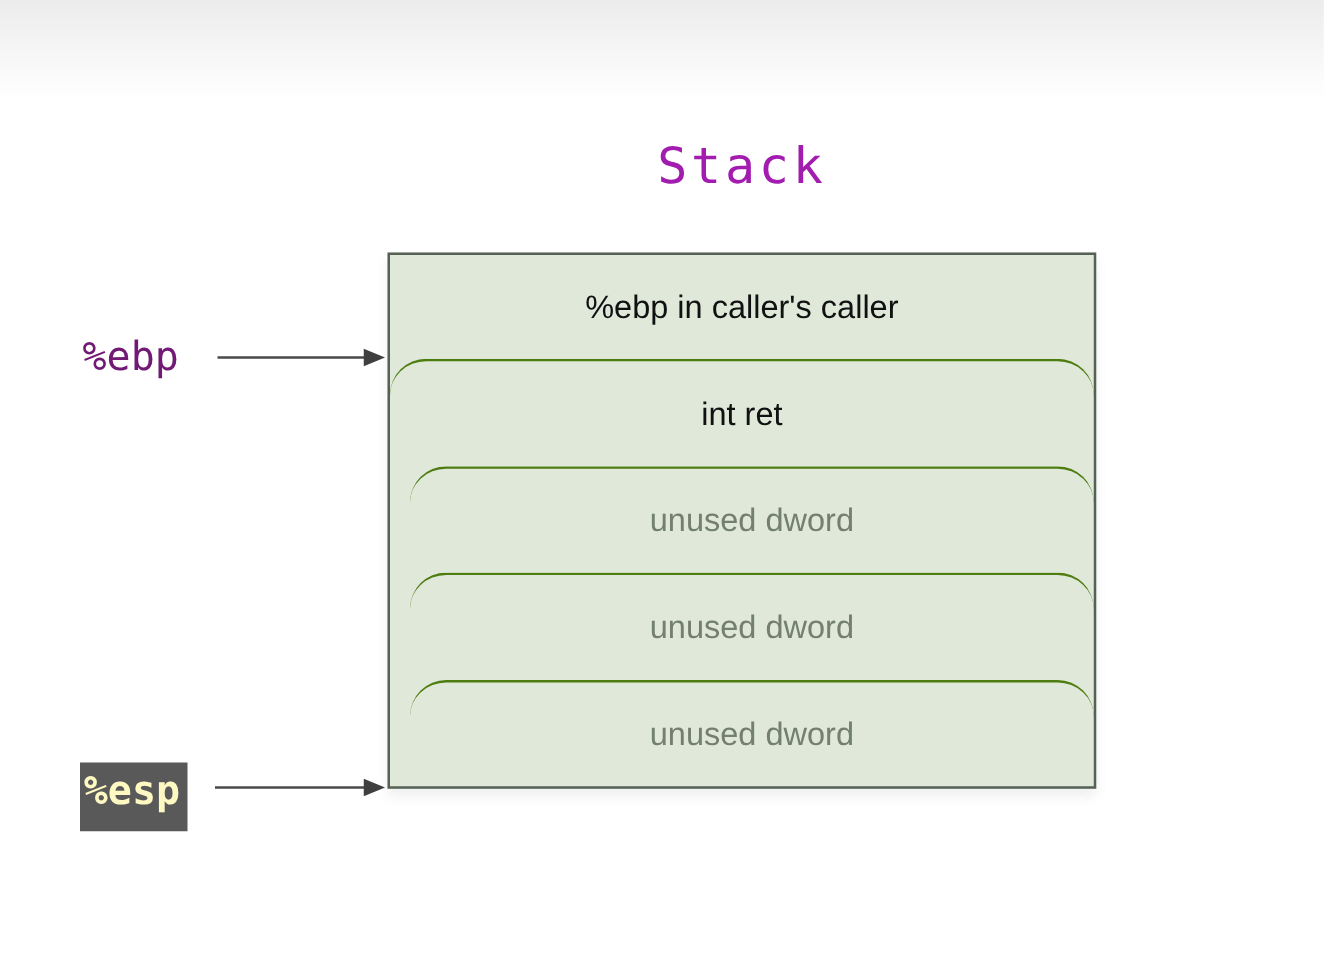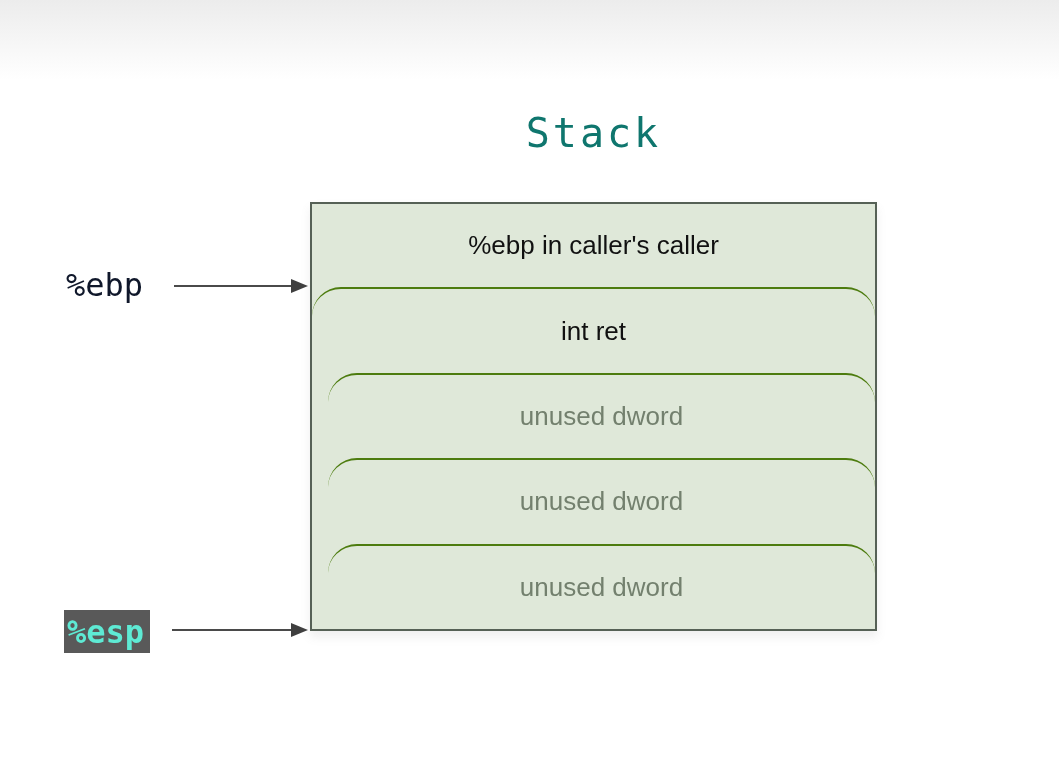--- a/index.html
+++ b/index.html
@@ -20,21 +20,21 @@
     width: 1059px; height: 80px;
     background: linear-gradient(#ececec, #ffffff);
   }
   .diagram-title {
     position: absolute;
     left: 310px; top: 110px; width: 567px;
     text-align: center;
     font-family: "DejaVu Sans Mono", monospace;
     font-size: 40px;
     letter-spacing: 3px;
-    color: #0f766e;
+    color: #a21caf;
   }
   .stack-table {
     position: absolute;
     left: 310px; top: 202px;
     width: 567px; height: 429px;
     box-sizing: border-box;
     border: 2px solid #566156;
     background: #dfe8d9;
     display: flex;
     flex-direction: column;
@@ -51,30 +51,30 @@
     border-radius: 29px;
   }
   .stack-row + .stack-row {
     border-top: 2px solid #4d7c0f;
   }
   .stack-row.muted { color: #73806e; margin-left: 16px; }
   .pointer-label {
     position: absolute;
     font-family: "DejaVu Sans Mono", monospace;
     font-size: 32px;
-    color: #0f172a;
+    color: #701a75;
     white-space: nowrap;
   }
   .pointer-label.ebp { left: 66px; top: 266px; }
   .pointer-label.esp {
     left: 64px; top: 610px;
     background: #595959;
-    color: #5eead4;
+    color: #fef9c3;
     font-weight: bold;
-    padding: 3px 6px 2px 3px;
+    padding: 3px 6px 14px 3px;
   }
   .arrow-svg {
     position: absolute; left: 0; top: 0;
     width: 1059px; height: 778px;
     pointer-events: none;
   }
   .arrow-line { stroke: #4a4a4a; stroke-width: 2; }
   .arrow-head { fill: #3f3f3f; }
 </style>
 </head>

